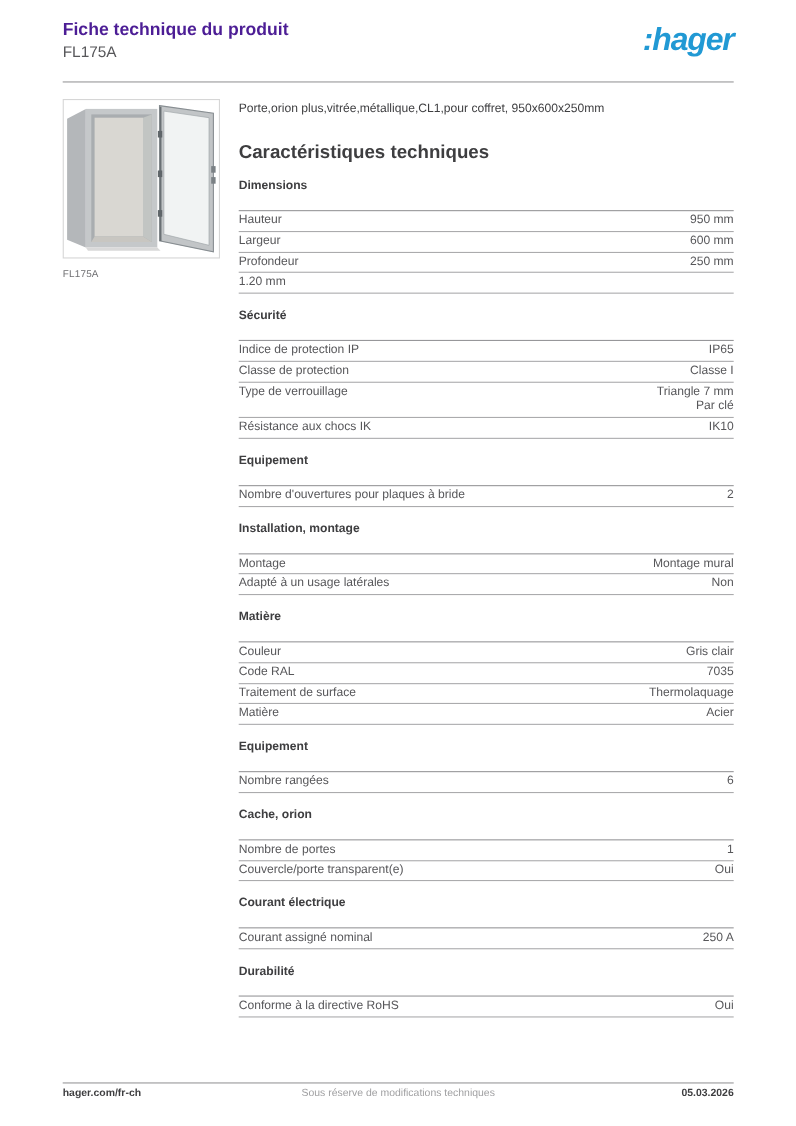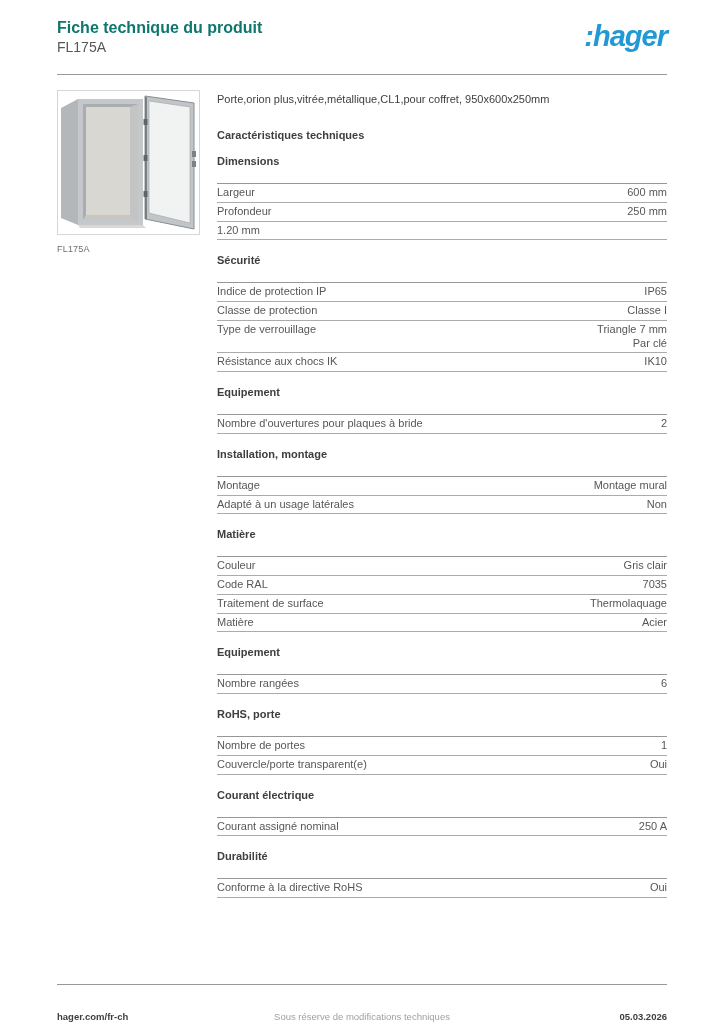--- a/index.html
+++ b/index.html
@@ -16,21 +16,21 @@
     position: relative;
     padding: 0 57px;
     overflow: hidden;
   }
   
   .header {
     display: flex; justify-content: space-between; align-items: flex-start;
     padding-top: 19px;
   }
   .page-title {
-    font-size: 16px; font-weight: bold; color: #0f766e; line-height: 1.15;
+    font-size: 16px; font-weight: bold; color: #4c1d95; line-height: 1.15;
   }
   .product-code {
     font-size: 14px; color: #57575a; margin-top: 3px; line-height: 1.1;
   }
   .logo {
     font-size: 29px; font-weight: bold; color: #2199d4;
     letter-spacing: -1px; line-height: 1; margin-top: 3px; font-style: italic;
   }
   .rule {
     border: 0; border-top: 1px solid #98989a; height: 0;
@@ -45,41 +45,41 @@
   }
   .image-box svg { display: block; width: 100%; height: 100%; }
   .image-caption {
     margin-top: 9px; font-size: 9px; color: #6f6f72; letter-spacing: 0.2px;
   }
   .content-col { flex: 1; min-width: 0; padding-top: 2px; }
   .product-title {
     font-size: 11px; font-weight: normal; color: #3e3e40; line-height: 1.3;
   }
   .characteristics-heading {
-    font-size: 11px; font-weight: bold; color: #3e3e40; margin-top: 23px;
+    font-size: 17px; font-weight: bold; color: #3e3e40; margin-top: 23px;
   }
   
   .section { margin-top: 14px; }
   .section-title {
     font-size: 11px; font-weight: bold; color: #3e3e40;
     padding-bottom: 16px; border-bottom: 1px solid #97979a;
   }
   .spec-row {
     display: flex; justify-content: space-between; align-items: flex-start;
     font-size: 11px; color: #57575a; line-height: 1.25;
     padding: 2px 0 2px 0;
     border-bottom: 1px solid #ababad;
   }
   .spec-label { text-align: left; padding-right: 12px; }
   .spec-value { text-align: right; white-space: pre-line; flex: 0 0 auto; max-width: 55%; }
   
   .footer {
     position: absolute; left: 57px; right: 57px; top: 984px;
     border-top: 1px solid #98989a;
-    padding-top: 26px;
+    padding-top: 3px;
     font-size: 9.5px;
   }
   .footer-inner { position: relative; display: flex; justify-content: space-between; }
   .footer-website { font-weight: bold; color: #3e3e40; }
   .footer-date { font-weight: bold; color: #3e3e40; }
   .footer-disclaimer {
     position: absolute; left: 50%; transform: translateX(-50%);
     color: #a0a0a2; white-space: nowrap;
   }
 </style>
@@ -133,20 +133,24 @@
       <div class="image-caption">FL175A</div>
     </div>
 
     <div class="content-col">
       <div class="product-title">Porte,orion plus,vitrée,métallique,CL1,pour coffret, 950x600x250mm</div>
       <div class="characteristics-heading">Caractéristiques techniques</div>
       <div>
   <div class="section">
     <div class="section-title">Dimensions</div>
     <div>
+  <div class="spec-row">
+    <span class="spec-label">Hauteur</span>
+    <span class="spec-value">950 mm</span>
+  </div>
 
   <div class="spec-row">
     <span class="spec-label">Largeur</span>
     <span class="spec-value">600 mm</span>
   </div>
 
   <div class="spec-row">
     <span class="spec-label">Profondeur</span>
     <span class="spec-value">250 mm</span>
   </div>
@@ -237,21 +241,21 @@
     <div class="section-title">Equipement</div>
     <div>
   <div class="spec-row">
     <span class="spec-label">Nombre rangées</span>
     <span class="spec-value">6</span>
   </div>
 </div>
   </div>
 
   <div class="section">
-    <div class="section-title">RoHS, porte</div>
+    <div class="section-title">Cache, orion</div>
     <div>
   <div class="spec-row">
     <span class="spec-label">Nombre de portes</span>
     <span class="spec-value">1</span>
   </div>
 
   <div class="spec-row">
     <span class="spec-label">Couvercle/porte transparent(e)</span>
     <span class="spec-value">Oui</span>
   </div>

